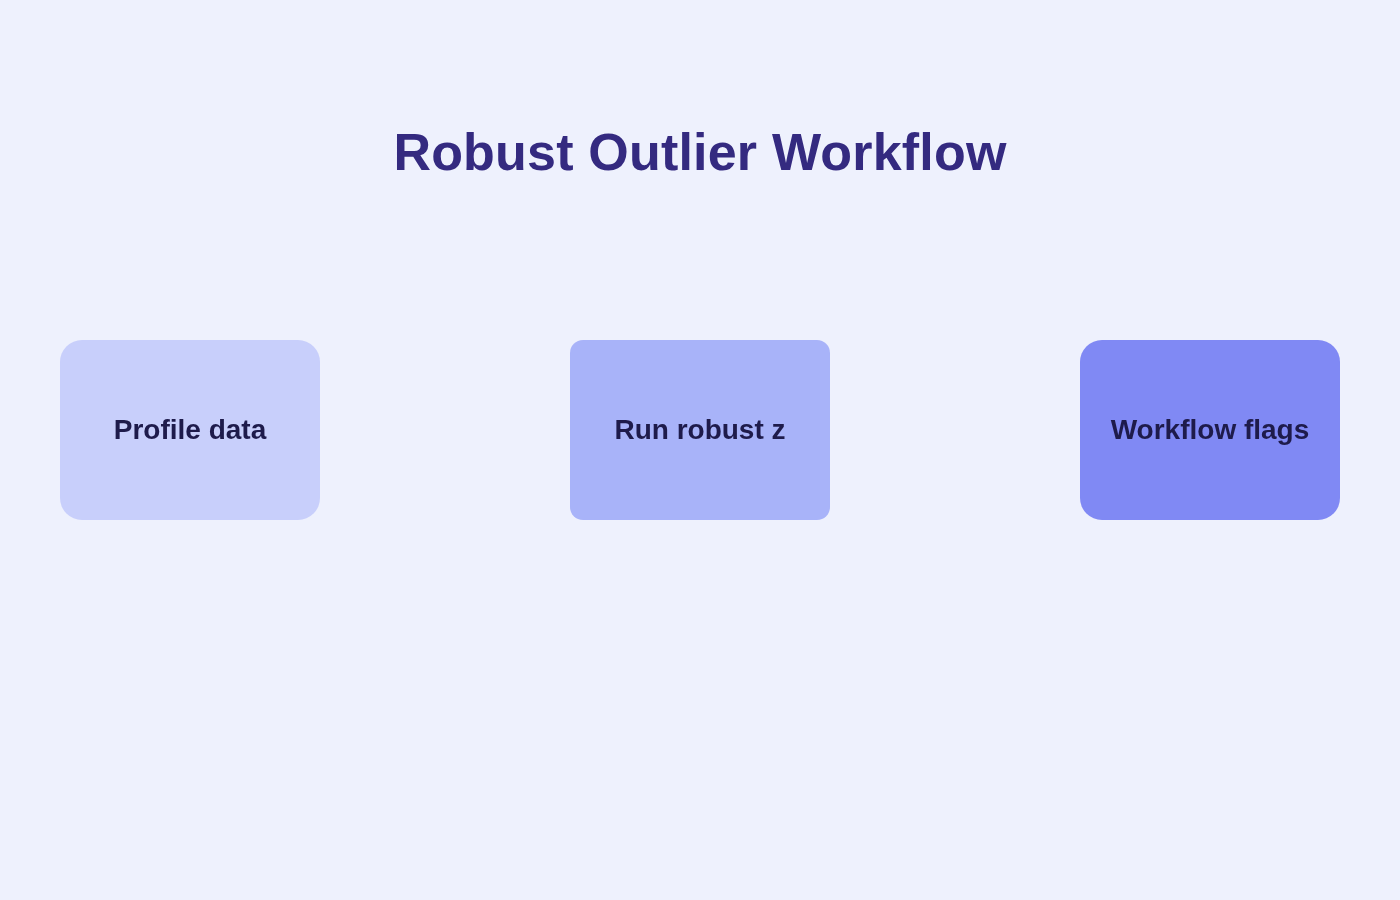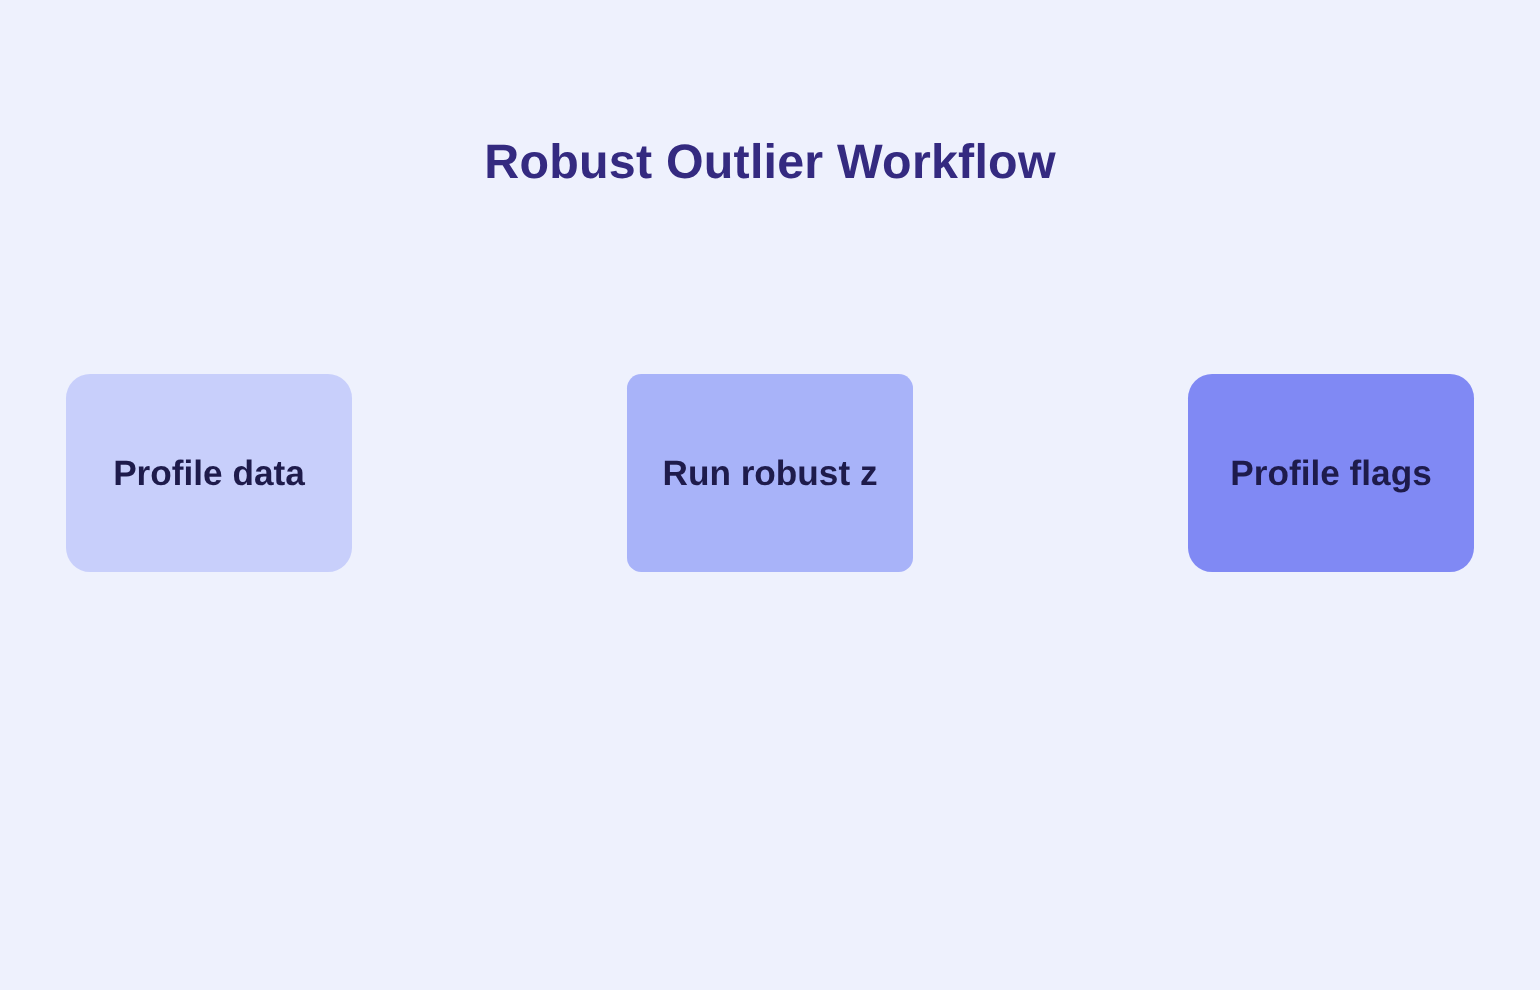--- a/index.html
+++ b/index.html
@@ -20,21 +20,21 @@
     width: 1400px;
     height: 900px;
   }
 
   #page-title {
     position: absolute;
     left: 0;
     top: 124px;
     width: 1400px;
     text-align: center;
-    font-size: 44px;
+    font-size: 52px;
     font-weight: bold;
     color: #342a80;
     letter-spacing: 0.2px;
     line-height: 1.1;
     white-space: nowrap;
   }
 
   #flow-row {
     position: absolute;
     left: 60px;
@@ -52,21 +52,21 @@
     height: 180px;
     border-radius: 22px;
     display: flex;
     align-items: center;
     justify-content: center;
     box-sizing: border-box;
     flex: 0 0 260px;
   }
 
   .flow-step-label {
-    font-size: 32px;
+    font-size: 28px;
     font-weight: bold;
     color: #1e1b4b;
     text-align: center;
     line-height: 1.2;
     padding: 0 12px;
     white-space: nowrap;
   }
 </style>
 </head>
 <body style="background: rgb(238, 241, 253);">
@@ -79,18 +79,18 @@
 
     <div class="flow-step" style="background: rgb(200, 207, 251);">
       <span class="flow-step-label" style="color: rgb(30, 27, 75);">Profile data</span>
     </div>
 
     <div class="flow-step" style="background: rgb(168, 179, 249); border-radius: 13px;">
       <span class="flow-step-label" style="color: rgb(30, 27, 75);">Run robust z</span>
     </div>
 
     <div class="flow-step" style="background: rgb(128, 137, 244);">
-      <span class="flow-step-label" style="color: rgb(30, 27, 75);">Profile flags</span>
+      <span class="flow-step-label" style="color: rgb(30, 27, 75);">Workflow flags</span>
     </div>
 
 
   </div>
 </div>
 
 </body></html>

